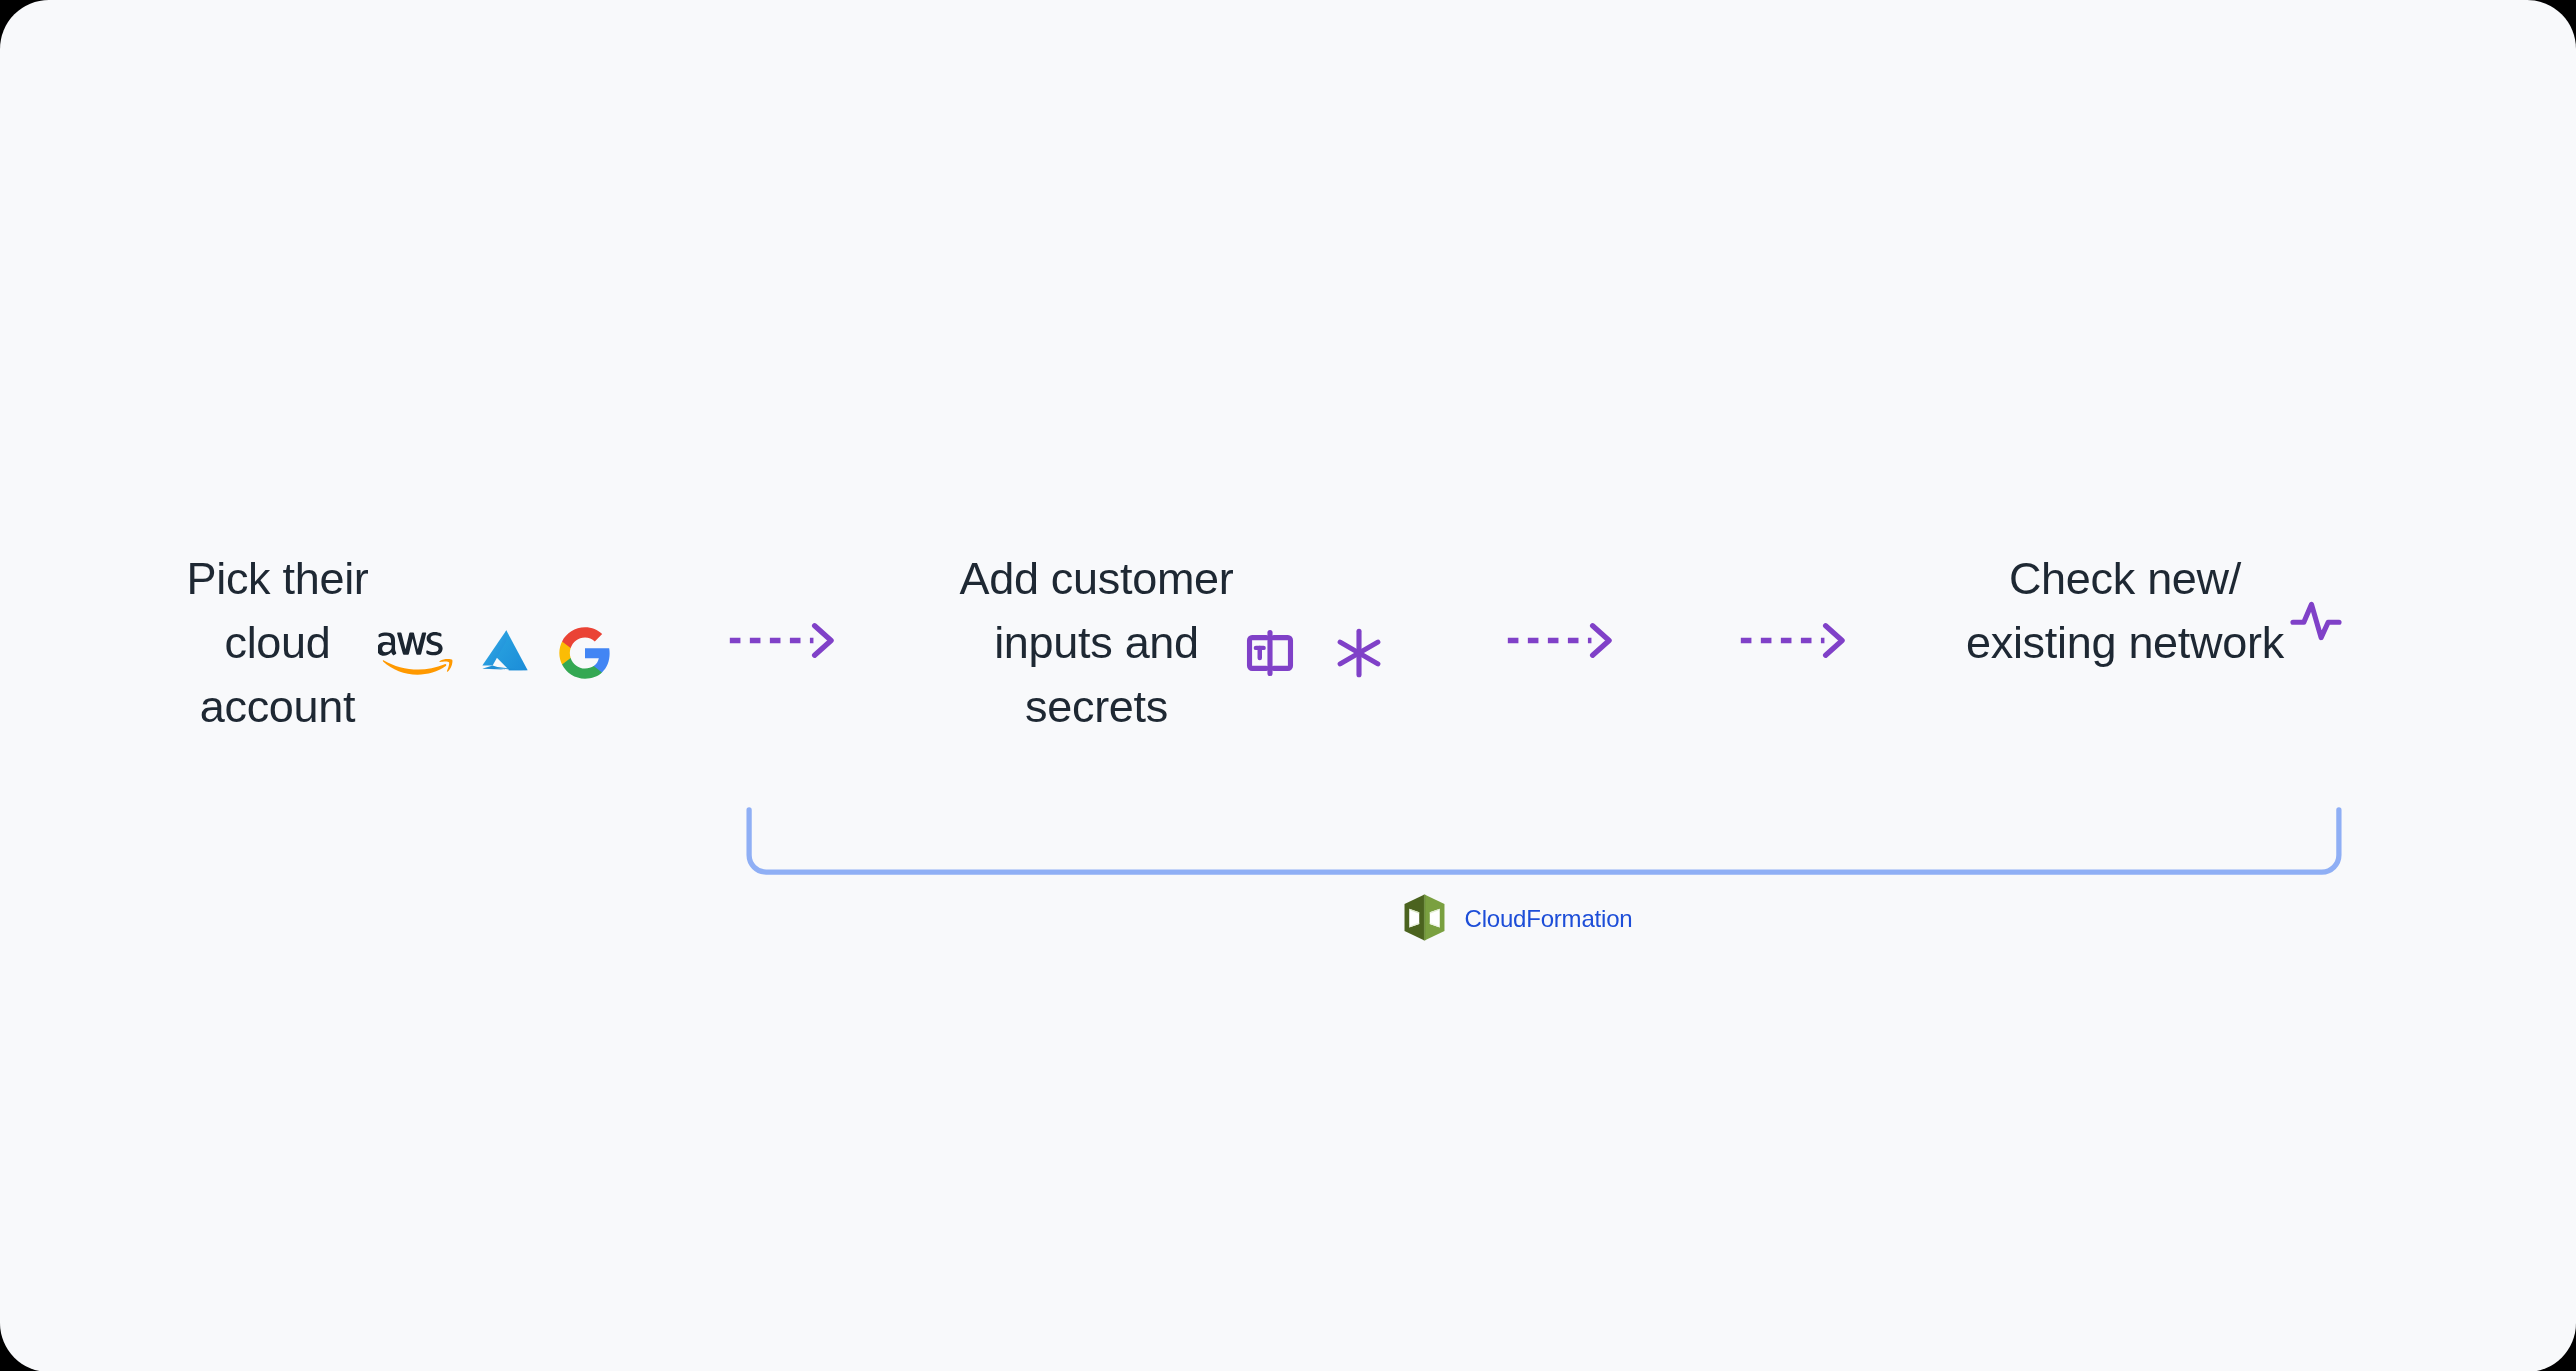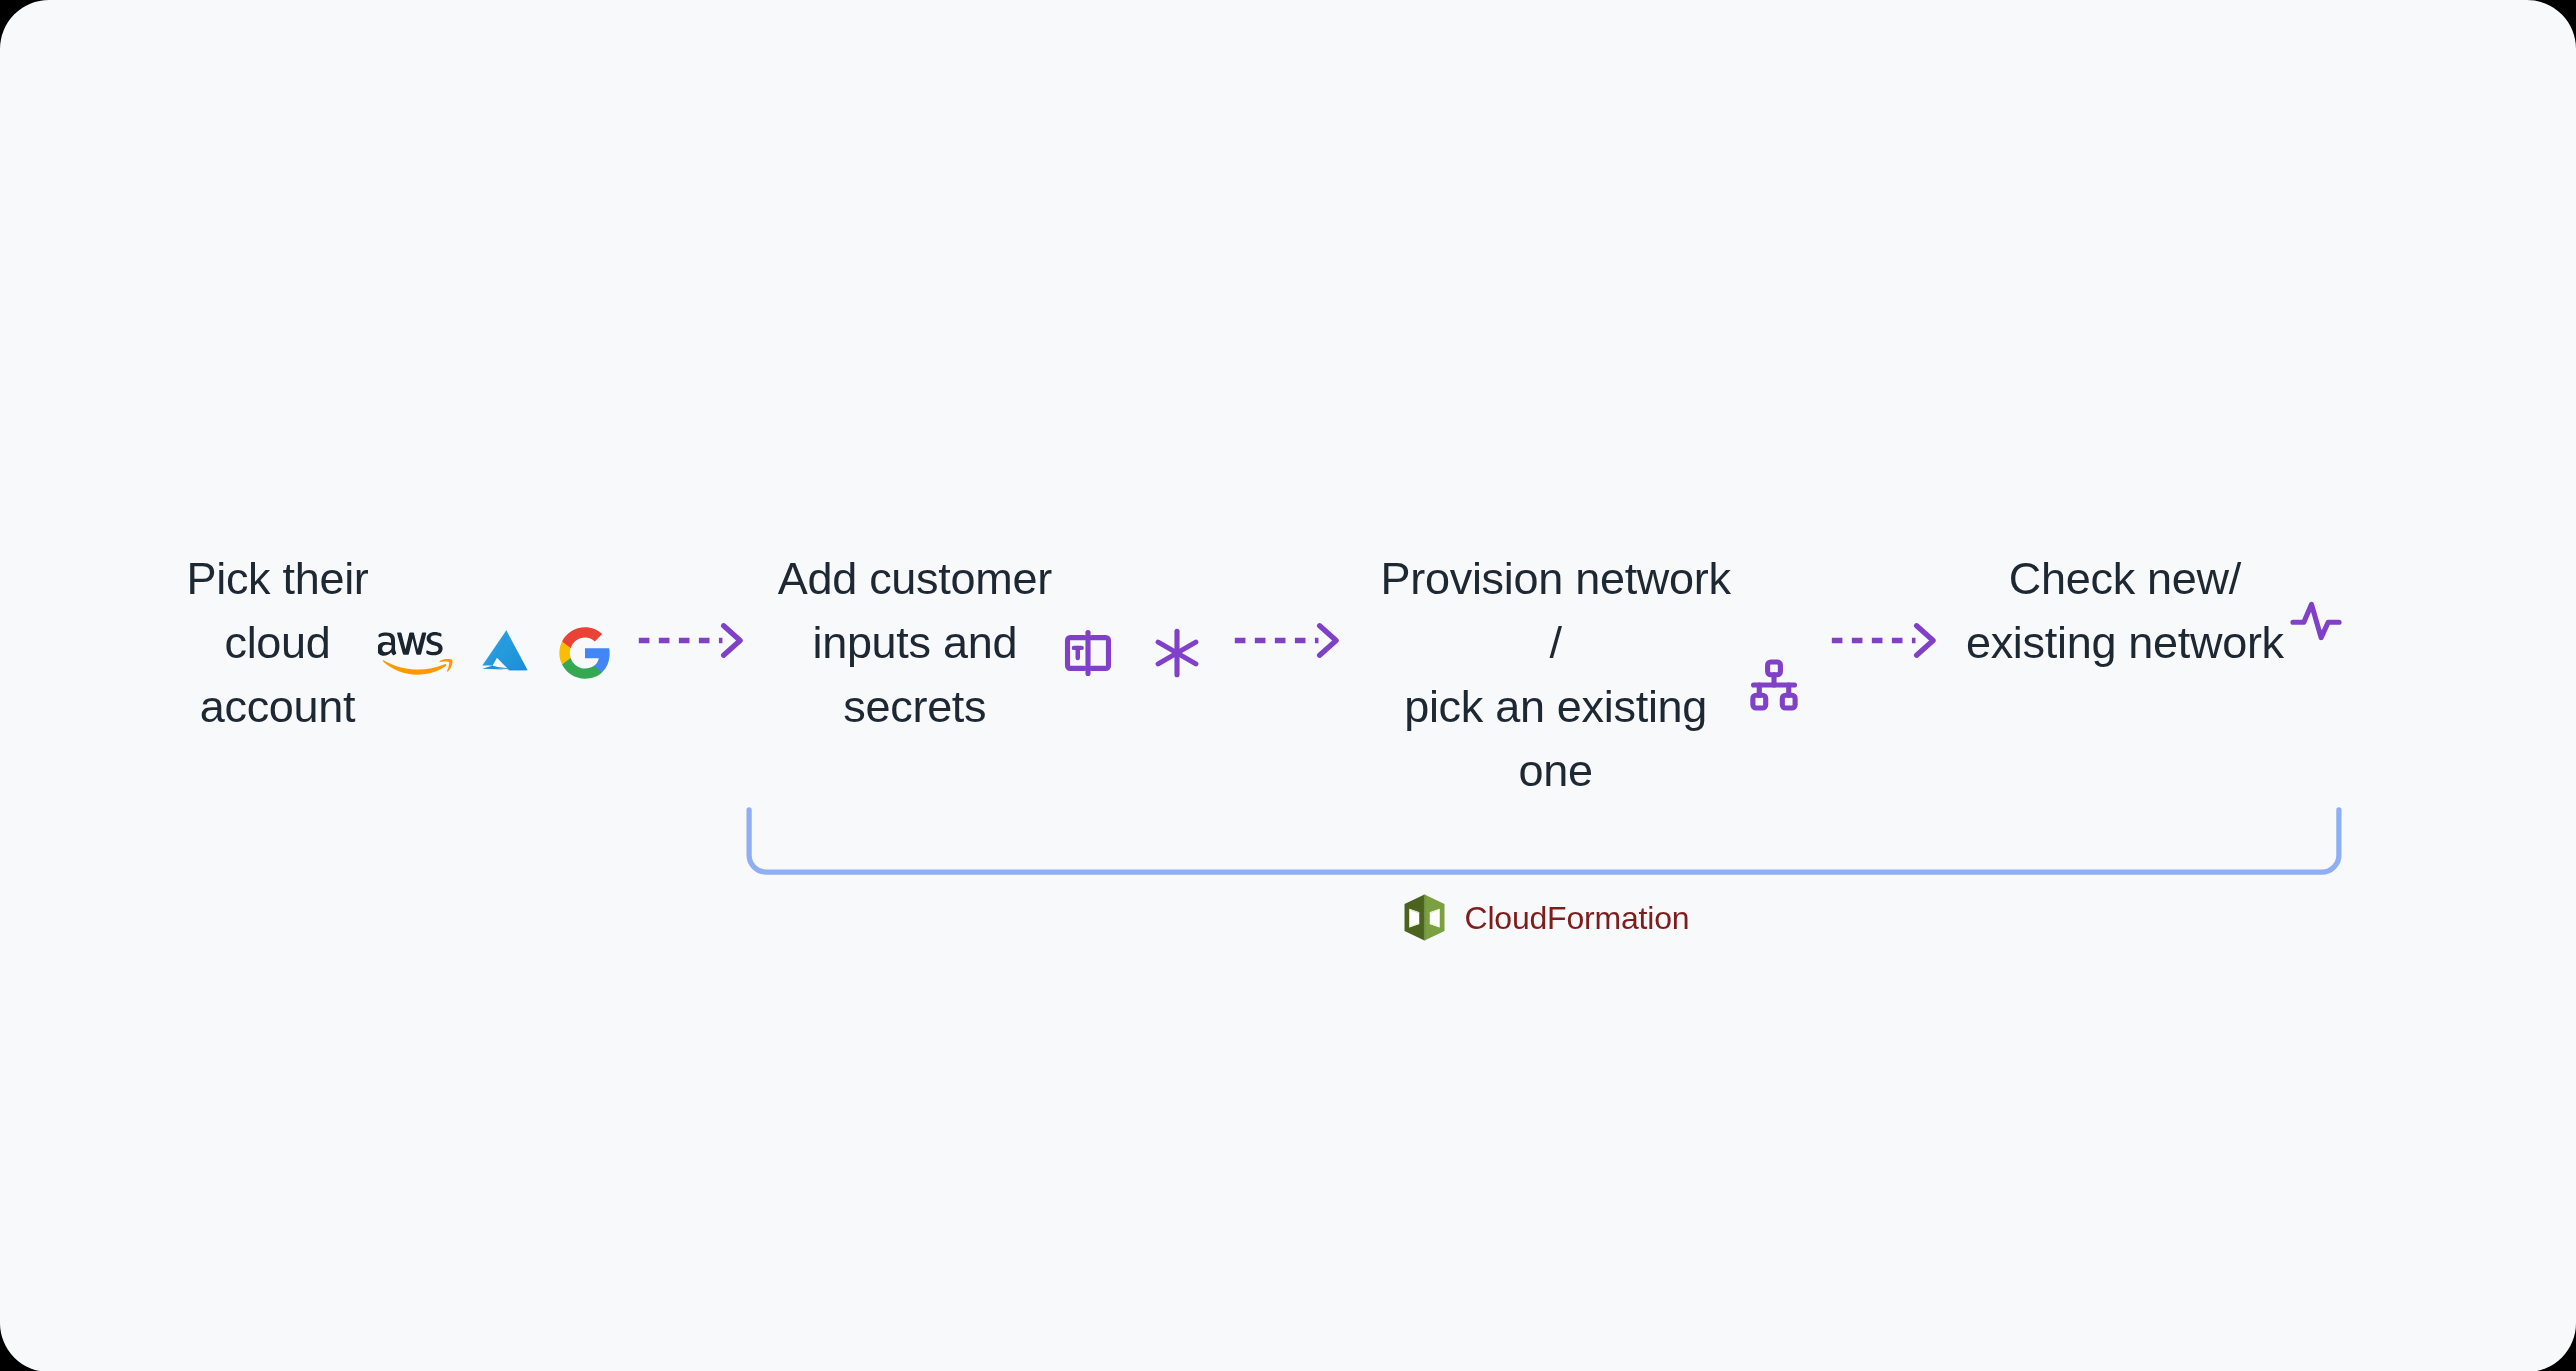--- a/index.html
+++ b/index.html
@@ -83,22 +83,22 @@
   #bracket-label {
     position: absolute;
     left: 1401px;
     top: 892px;
     display: flex;
     flex-direction: row;
     align-items: center;
     gap: 16.5px;
   }
   #bracket-label .bl-text {
-    font-size: 32px;
-    color: #7f1d1d;
+    font-size: 24px;
+    color: #1d4ed8;
     font-weight: 400;
     letter-spacing: -0.2px;
     white-space: nowrap;
   }
 
   .logo-aws  { width: 75px; height: 51px; display:block; }
   .logo-azure{ width: 54px;  height: 54px; display:block; }
   .logo-g    { width: 56px;  height: 56px; display:block; }
   .ico       { width: 64px; height: 64px; display:block; }
 </style>
@@ -190,39 +190,20 @@
       </div>
     </div>
 
     <div class="arrow">
       <svg width="118" height="53" viewBox="0 0 200 90" xmlns="http://www.w3.org/2000/svg">
         <line x1="8" y1="45" x2="150" y2="45" stroke="#8041C8" stroke-width="9" stroke-dasharray="18 16" stroke-linecap="butt"></line>
         <polyline points="152,20 180,45 152,70" fill="none" stroke="#8041C8" stroke-width="9" stroke-linecap="round" stroke-linejoin="round"></polyline>
       </svg>
     </div>
 
-    <div class="step">
-      <div class="step-title">Provision network /
-pick an existing one</div>
-      <div class="step-icons">
-
-        <span>
-          <svg class="ico" viewBox="0 0 100 100" xmlns="http://www.w3.org/2000/svg" fill="none" stroke="#8041C8" stroke-width="8" stroke-linecap="round" stroke-linejoin="round">
-            <rect x="40" y="14" width="20" height="20" rx="5"></rect>
-            <rect x="17" y="66" width="20" height="20" rx="5"></rect>
-            <rect x="63" y="66" width="20" height="20" rx="5"></rect>
-            <line x1="50" y1="34" x2="50" y2="50"></line>
-            <line x1="18" y1="50" x2="82" y2="50"></line>
-            <line x1="27" y1="50" x2="27" y2="66"></line>
-            <line x1="73" y1="50" x2="73" y2="66"></line>
-          </svg>
-        </span>
-
-      </div>
-    </div>
 
     <div class="arrow">
       <svg width="118" height="53" viewBox="0 0 200 90" xmlns="http://www.w3.org/2000/svg">
         <line x1="8" y1="45" x2="150" y2="45" stroke="#8041C8" stroke-width="9" stroke-dasharray="18 16" stroke-linecap="butt"></line>
         <polyline points="152,20 180,45 152,70" fill="none" stroke="#8041C8" stroke-width="9" stroke-linecap="round" stroke-linejoin="round"></polyline>
       </svg>
     </div>
 
     <div class="step">
       <div class="step-title">Check new/

